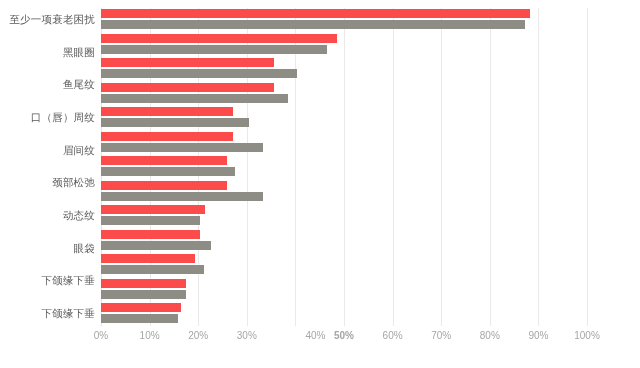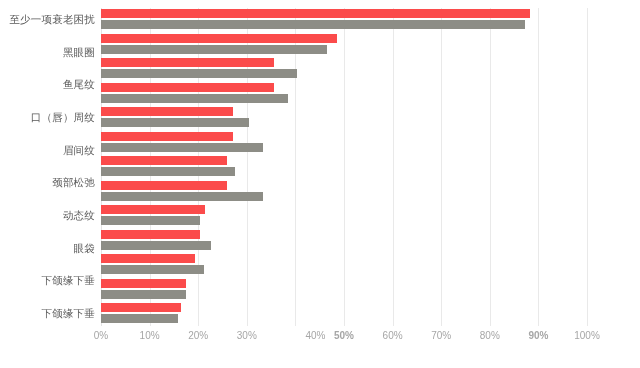--- a/index.html
+++ b/index.html
@@ -203,17 +203,17 @@
   <div class="x-axis">
       <div class="x-tick" style="left: 0%;">0%</div>
       <div class="x-tick" style="left: 10%;">10%</div>
       <div class="x-tick" style="left: 20%;">20%</div>
       <div class="x-tick" style="left: 30%;">30%</div>
       <div class="x-tick" style="left: 40%; margin-left: 20px;">40%</div>
       <div class="x-tick" style="left: 50%; font-weight: bold;">50%</div>
       <div class="x-tick" style="left: 60%;">60%</div>
       <div class="x-tick" style="left: 70%;">70%</div>
       <div class="x-tick" style="left: 80%;">80%</div>
-      <div class="x-tick" style="left: 90%; font-weight: bold;">90%</div>
+      <div class="x-tick" style="left: 90%;">90%</div>
       <div class="x-tick" style="left: 100%;">100%</div>
     </div>
 
 </div>
 
 </body></html>

